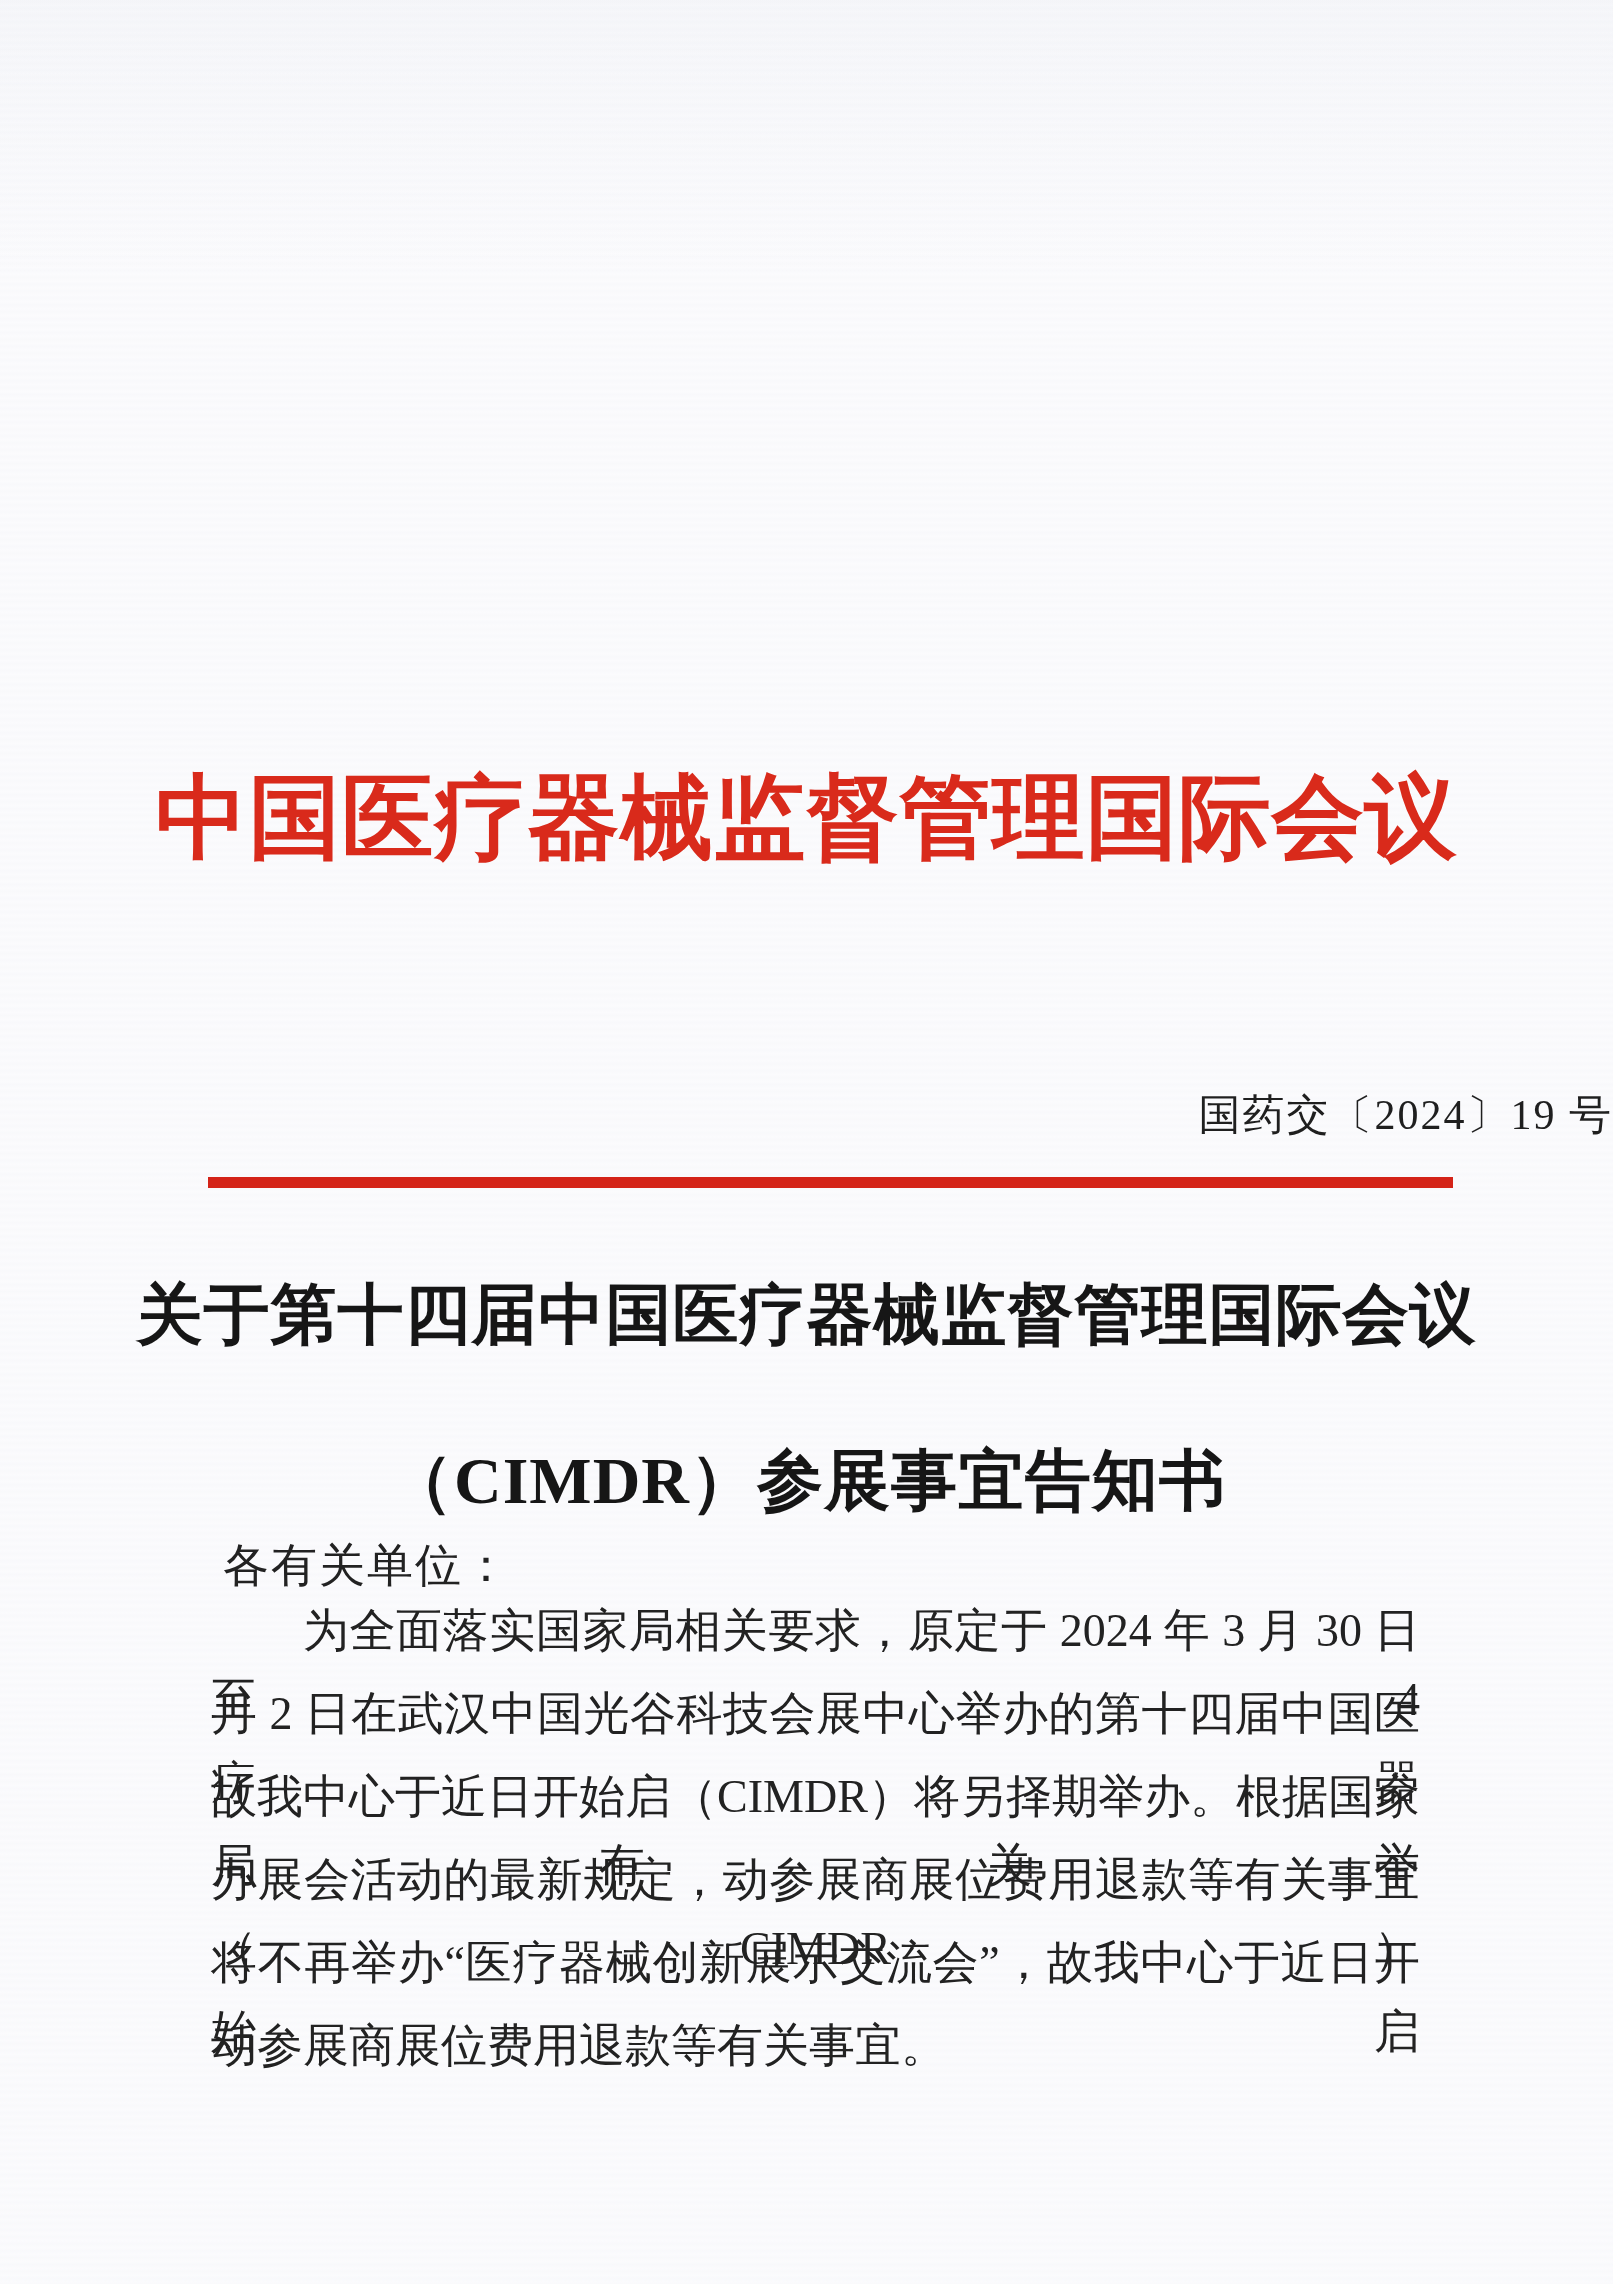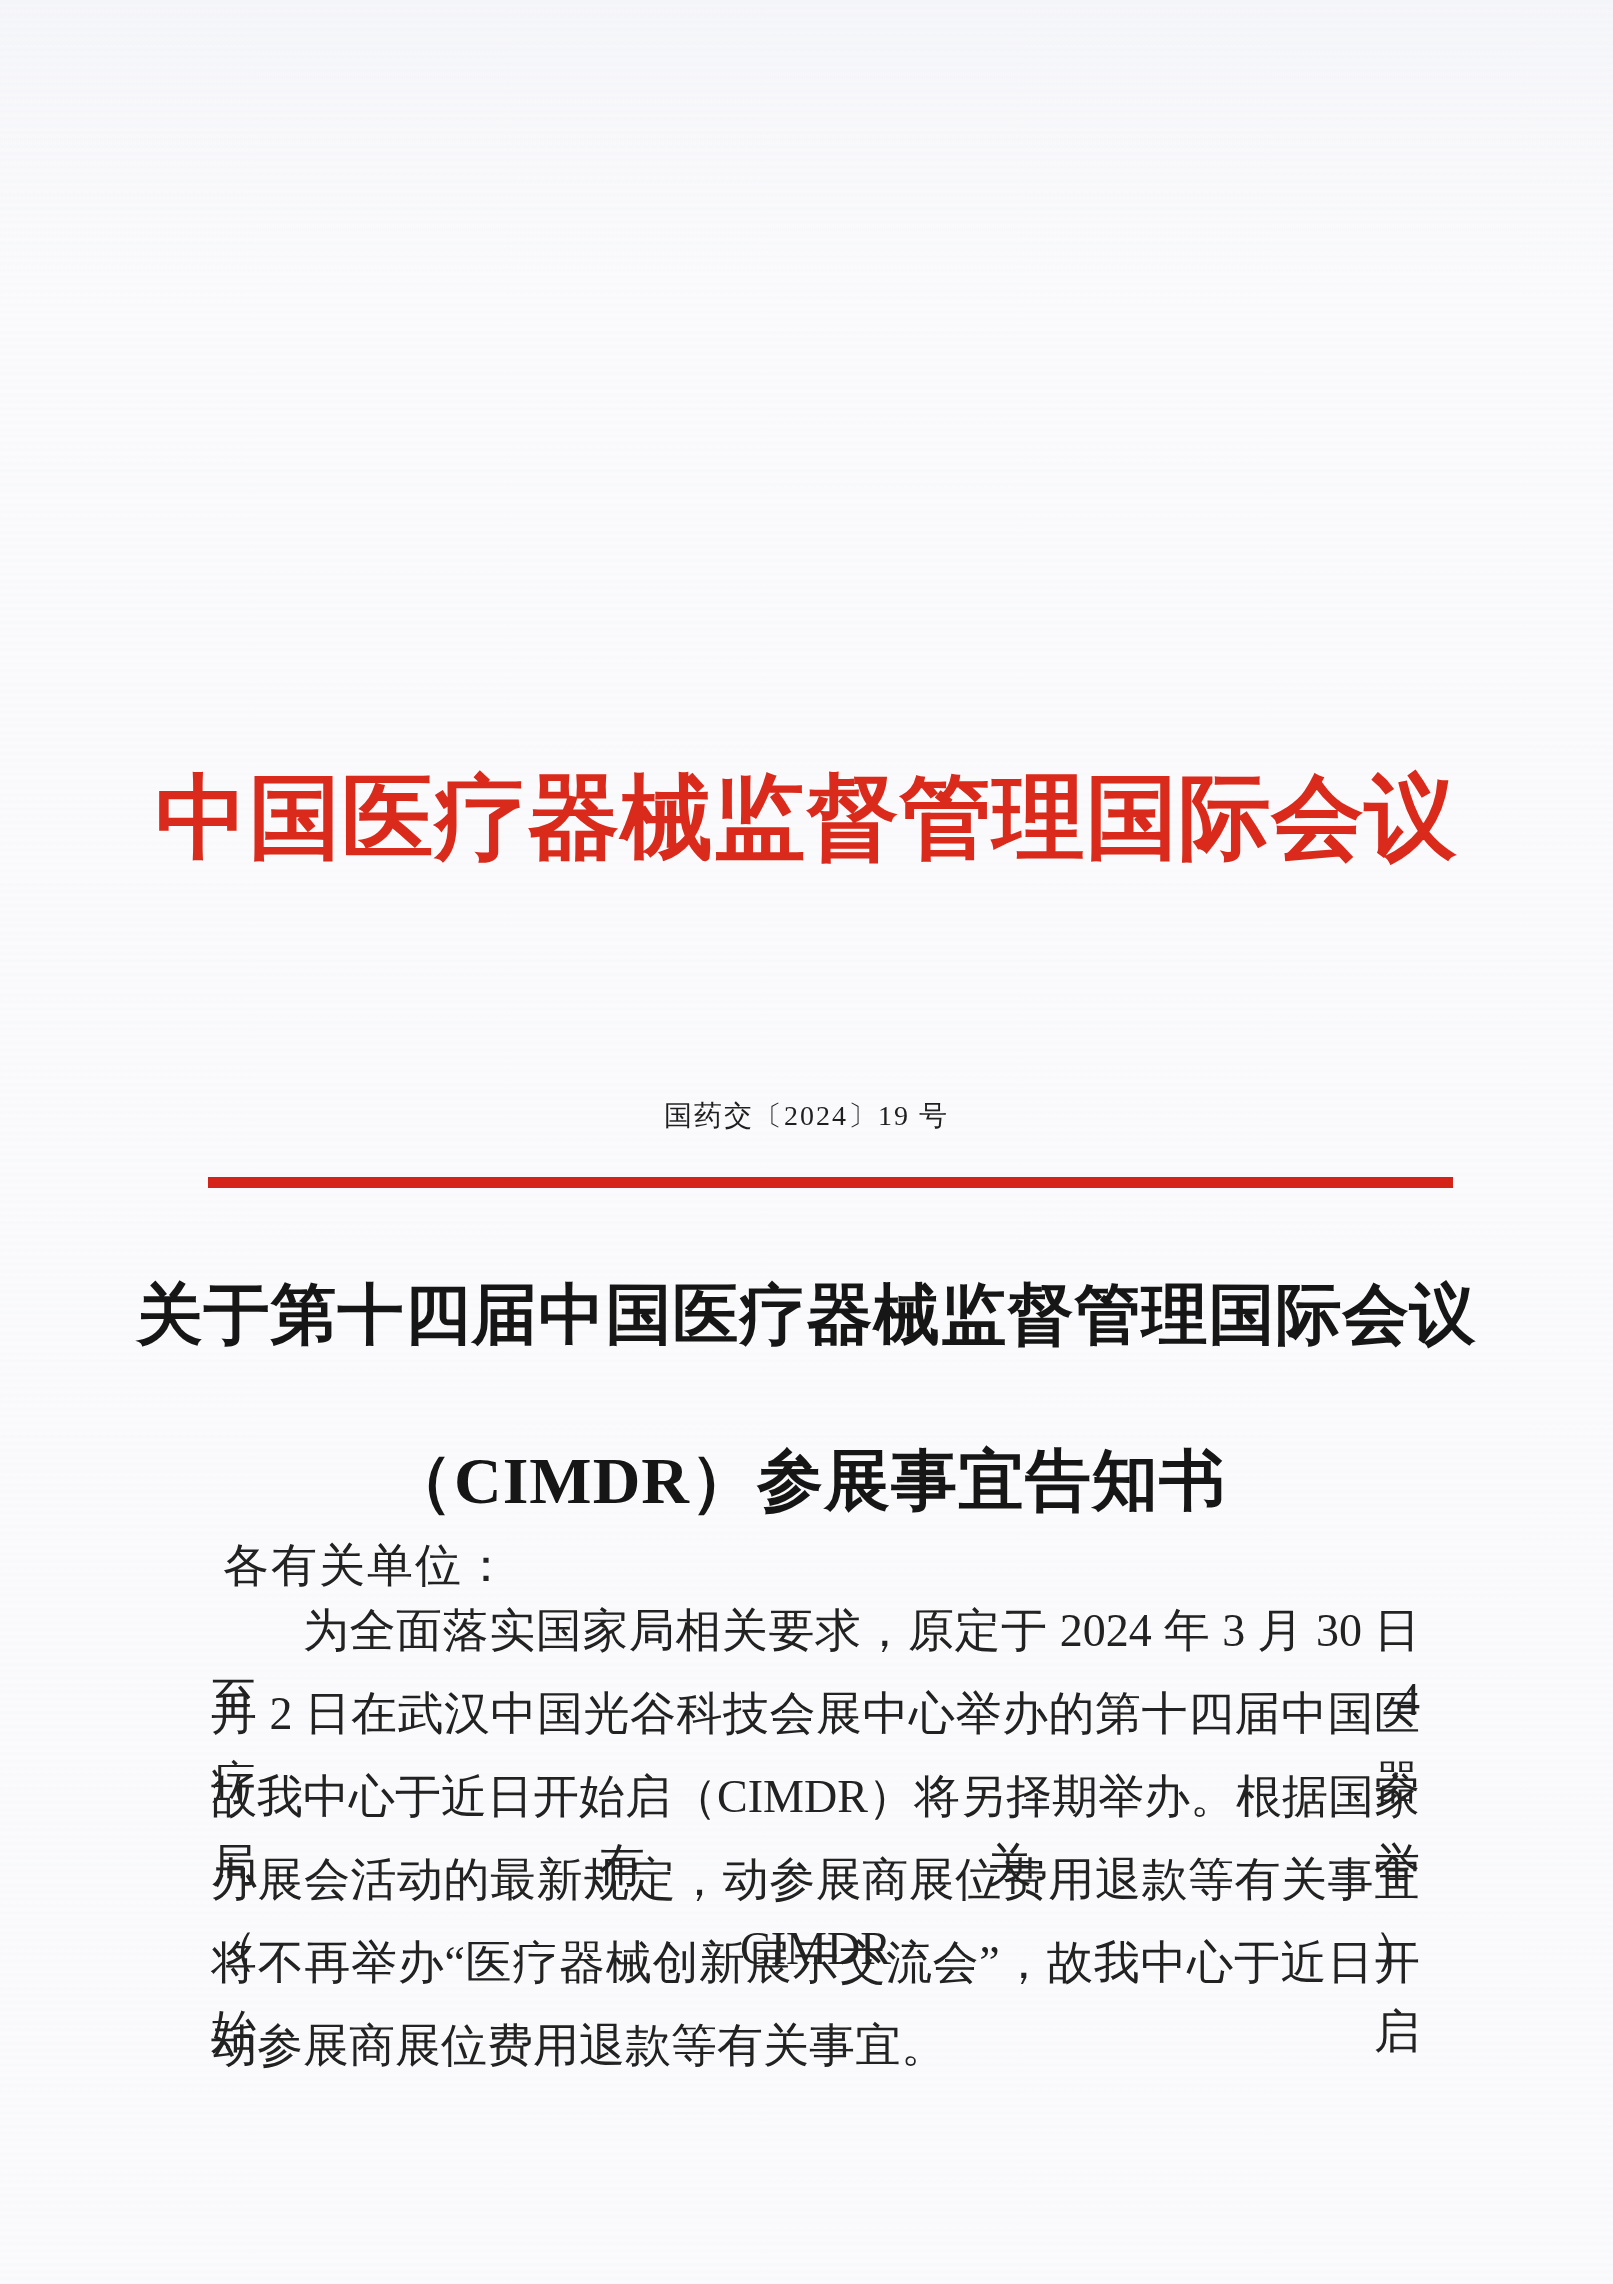--- a/index.html
+++ b/index.html
@@ -34,22 +34,22 @@
     letter-spacing: 1px;
     color: #d92a1b;
     line-height: 127px;
     white-space: nowrap;
   }
   .doc-number {
     position: absolute;
     top: 1086px;
     left: 0;
     width: 100%;
-    text-align: center;
-    font-size: 28px;
+    text-align: right;
+    font-size: 42px;
     color: #1f1f1f;
     line-height: 59px;
     letter-spacing: 2px;
   }
   .red-rule {
     position: absolute;
     top: 1177px;
     left: 208px;
     width: 1245px;
     height: 10.8px;

